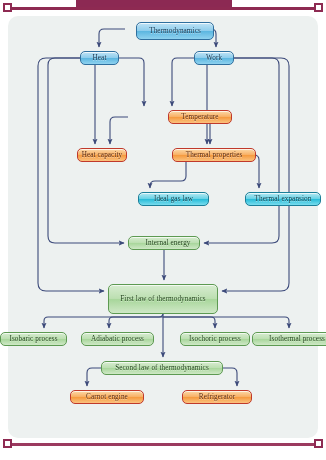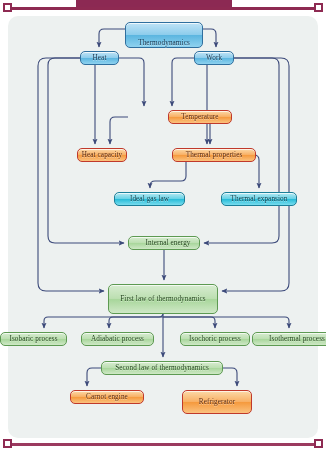--- a/index.html
+++ b/index.html
@@ -36,21 +36,21 @@
       text-shadow:0 1px 0 rgba(255,255,255,.45);}
 
   .n-blue{background:linear-gradient(to bottom,#bfe3f6 0%,#8ecdec 48%,#5cb6e0 52%,#8fd2ef 100%);
       border:1px solid #2f6f9e;color:#14324b;
       box-shadow:inset 0 1px 0 rgba(255,255,255,.75);}
   .n-orange{background:linear-gradient(to bottom,#fcd9a8 0%,#f8b065 48%,#f59a3e 52%,#fbc27f 100%);
       border:1px solid #c0392b;color:#5a2a10;
       box-shadow:inset 0 1px 0 rgba(255,255,255,.7);}
   .n-cyan{background:linear-gradient(to bottom,#b7e9f2 0%,#66d2e6 48%,#27bcd8 52%,#79dcee 100%);
       border:1px solid #1b7f99;color:#0d3b47;
-      box-shadow:inset 0 1px 0 rgba(255,255,255,.7);}
+      box-shadow:inset 0 1px 0 rgba(255,255,255,.7);margin-left:24px;}
   .n-green{background:linear-gradient(to bottom,#d7ecd0 0%,#bcdfb1 48%,#a8d69b 52%,#cfe8c6 100%);
       border:1px solid #5d9a52;color:#1e3f18;
       box-shadow:inset 0 1px 0 rgba(255,255,255,.7);}
 </style>
 </head>
 <body>
 
 <div id="root">
 
   <div class="frame-top-block"></div>
@@ -105,21 +105,21 @@
       <path d="M163,317 H285 Q289,317 289,321 V328"></path>
 
       <path d="M163,298 V357"></path>
 
       <path d="M101,368 H92 Q87,368 87,373 V386"></path>
       <path d="M223,368 H232 Q237,368 237,373 V386"></path>
     </g>
   </svg>
 
   <div id="nodes">
-      <div class="node n-blue" style="left: 125px; top: 22px; width: 78px; height: 26px; align-items: flex-end;">
+      <div class="node n-blue" style="left: 136px; top: 22px; width: 78px; height: 18px;">
         <span>Thermodynamics</span>
       </div>
       <div class="node n-blue" style="left: 80px; top: 51px; width: 39px; height: 14px;">
         <span>Heat</span>
       </div>
       <div class="node n-blue" style="left: 194px; top: 51px; width: 40px; height: 14px;">
         <span>Work</span>
       </div>
       <div class="node n-orange" style="left: 128px; top: 110px; width: 64px; height: 14px; margin-left: 40px;">
         <span>Temperature</span>
@@ -153,18 +153,18 @@
       </div>
       <div class="node n-green" style="left: 252px; top: 332px; width: 90px; height: 14px;">
         <span>Isothermal process</span>
       </div>
       <div class="node n-green" style="left: 101px; top: 361px; width: 122px; height: 14px;">
         <span>Second law of thermodynamics</span>
       </div>
       <div class="node n-orange" style="left: 70px; top: 390px; width: 74px; height: 14px;">
         <span>Carnot engine</span>
       </div>
-      <div class="node n-orange" style="left: 182px; top: 390px; width: 70px; height: 24px; justify-content: center;">
+      <div class="node n-orange" style="left: 182px; top: 390px; width: 70px; height: 14px; justify-content: center;">
         <span>Refrigerator</span>
       </div>
     </div>
 
 </div>
 
 </body></html>

